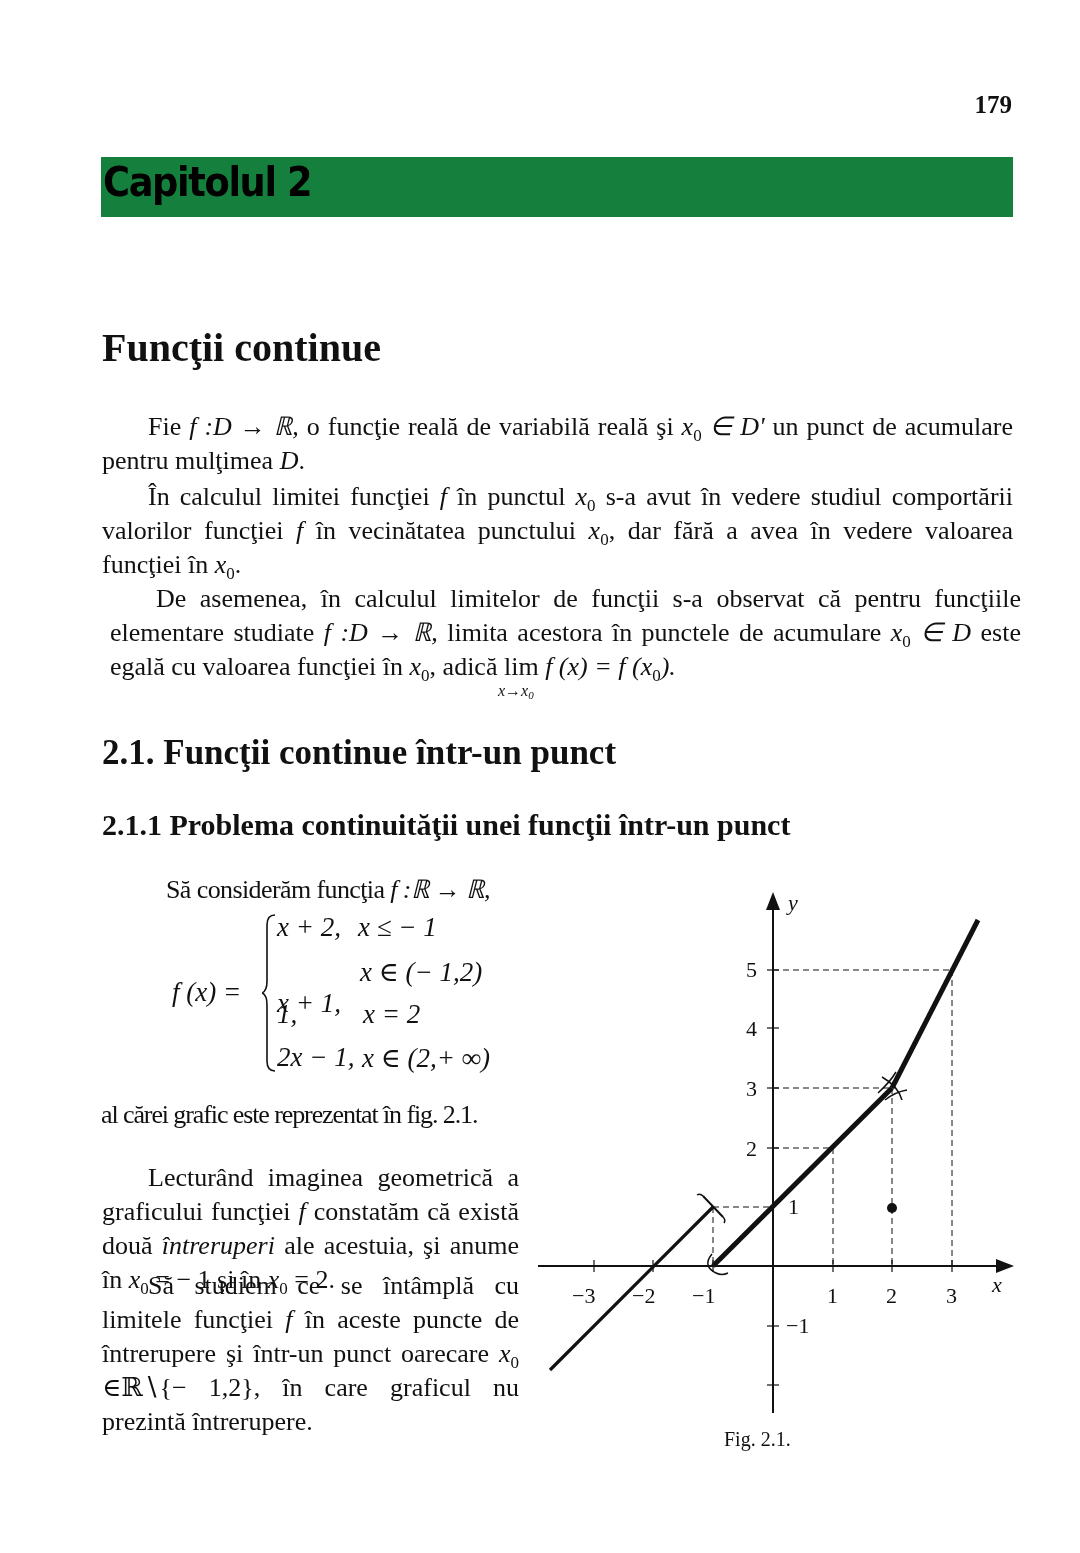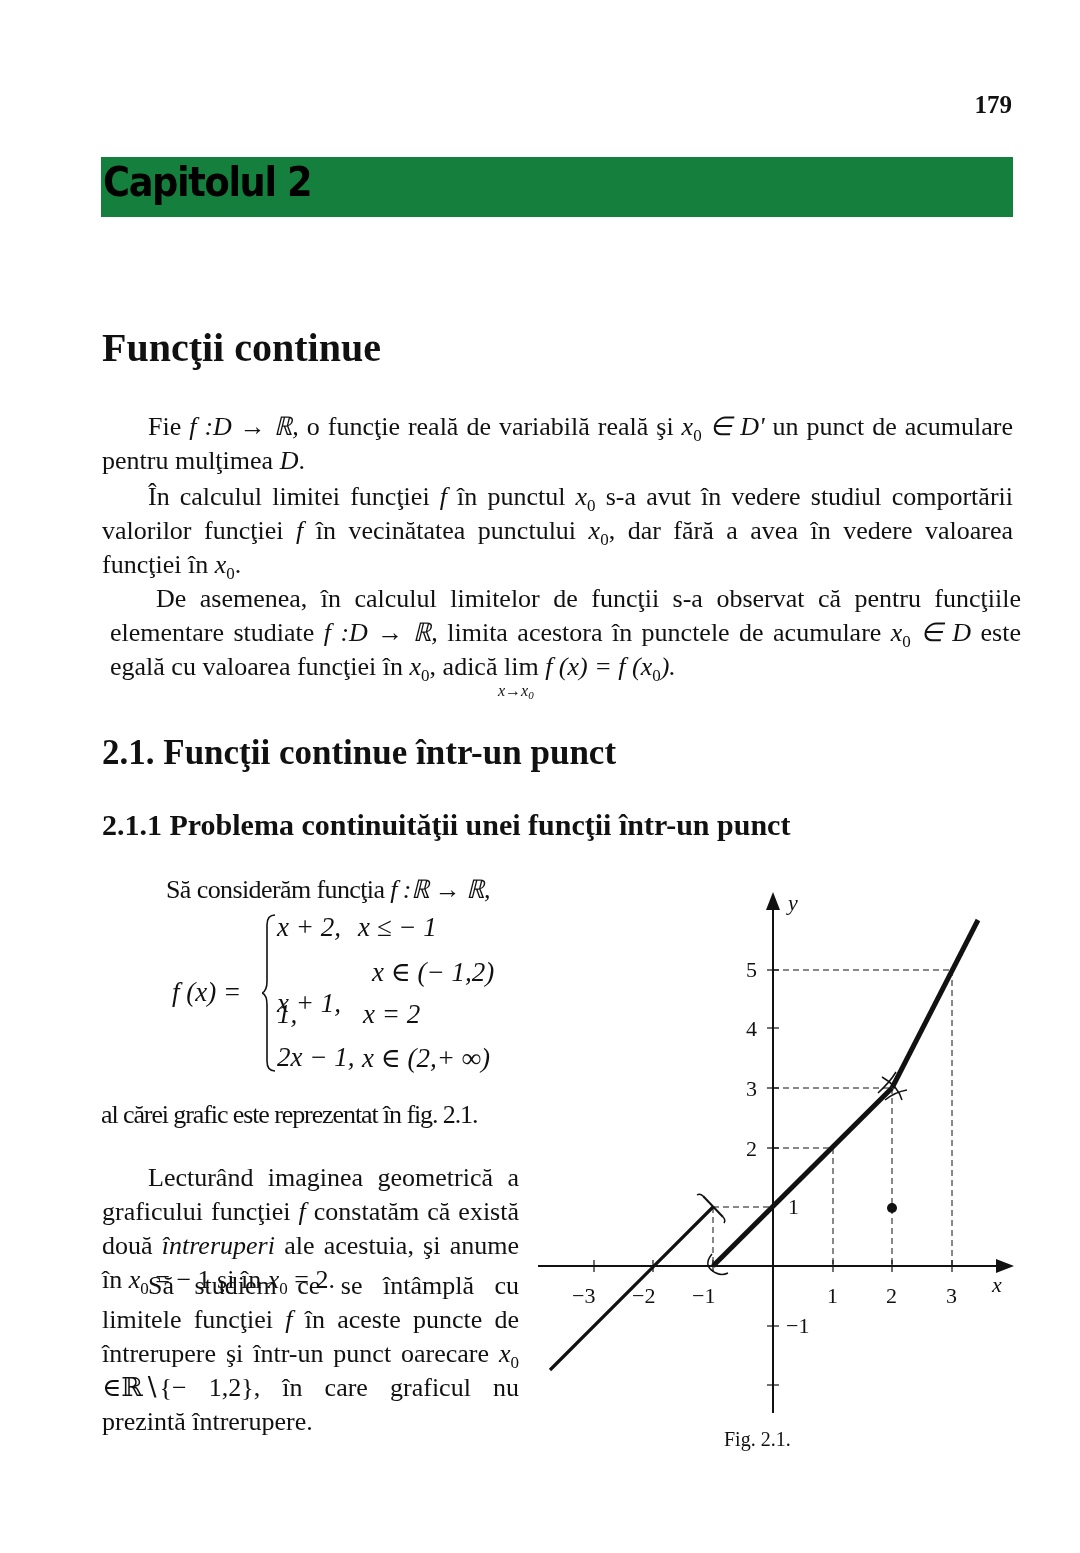--- a/index.html
+++ b/index.html
@@ -53,21 +53,21 @@
   <span>Să considerăm funcţia </span><span class="it">f :ℝ → ℝ,</span>
 </div>
 
 <div class="abs it" style="left:172px;top:977px;font-size:27px;">f (x) =</div>
 <svg class="brace" viewBox="0 0 14 160">
   <path d="M13 2 Q5 2 5 12 L5 68 Q5 78 0 80 Q5 82 5 92 L5 148 Q5 158 13 158" fill="none" stroke="#111" stroke-width="1.6"></path>
 </svg>
 <div class="formula-row it" style="left:277px;top:912px;"><span>x + 2,</span></div>
 <div class="formula-row it" style="left:358px;top:912px;font-style:italic;"><span>x ≤ − 1</span></div>
 <div class="formula-row it" style="left:277px;top:988px;"><span>x + 1,</span></div>
-<div class="formula-row it" style="left:372px;top:956px;"><span>x ∈ (− 1,2)</span></div>
+<div class="formula-row it" style="left:360px;top:956px;"><span>x ∈ (− 1,2)</span></div>
 <div class="formula-row it" style="left:277px;top:999px;"><span>1,</span></div>
 <div class="formula-row it" style="left:363px;top:999px;"><span>x = 2</span></div>
 <div class="formula-row it" style="left:277px;top:1042px;"><span>2x − 1,</span></div>
 <div class="formula-row it" style="left:362px;top:1042px;"><span>x ∈ (2,+ ∞)</span></div>
 
 <div class="abs" style="left:101px;top:1100px;font-size:26px;letter-spacing:-1.1px;white-space:nowrap;">al cărei grafic este reprezentat în fig. 2.1.</div>
 
 <div class="abs col-text" style="top:1161px;">
   <span class="indent" style="display:inline-block;width:46px;"></span><span>Lecturând imaginea geometrică a graficului funcţiei </span><span class="it">f</span><span> constatăm că există două </span><span class="it">întreruperi</span><span> ale acestuia, şi anume în </span><span class="it">x</span><sub>0</sub><span> = − 1</span><span> şi în </span><span class="it">x</span><sub>0</sub><span> = 2</span><span>.</span>
 </div>

